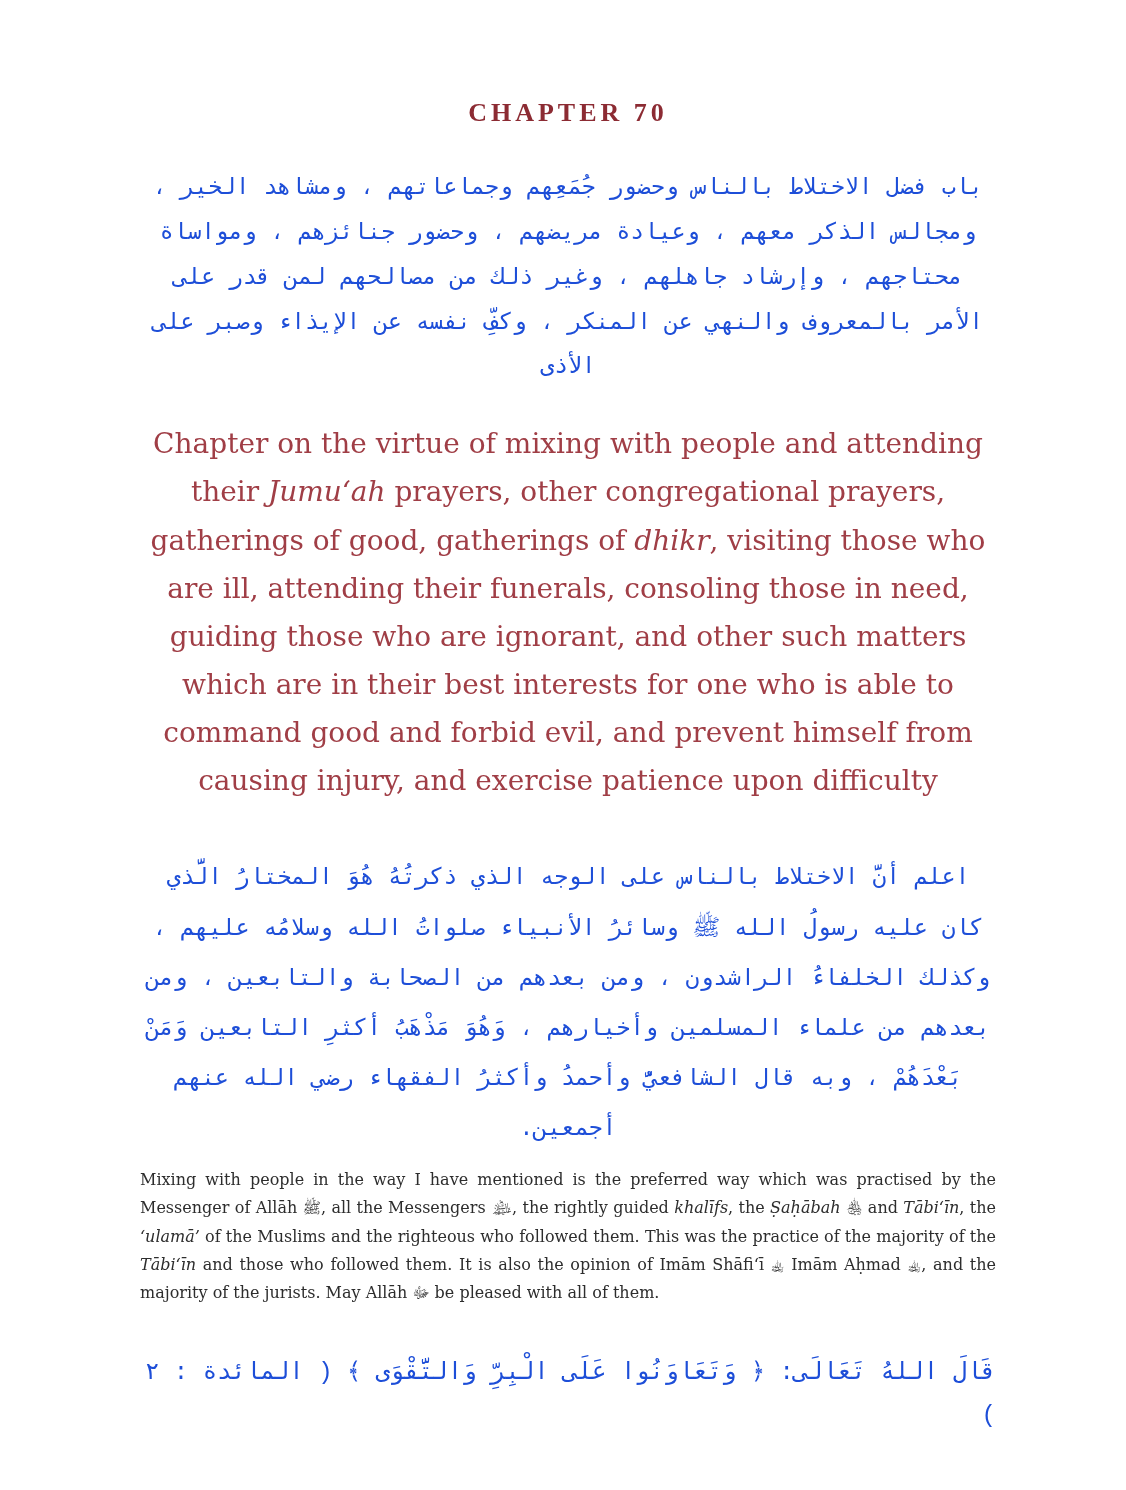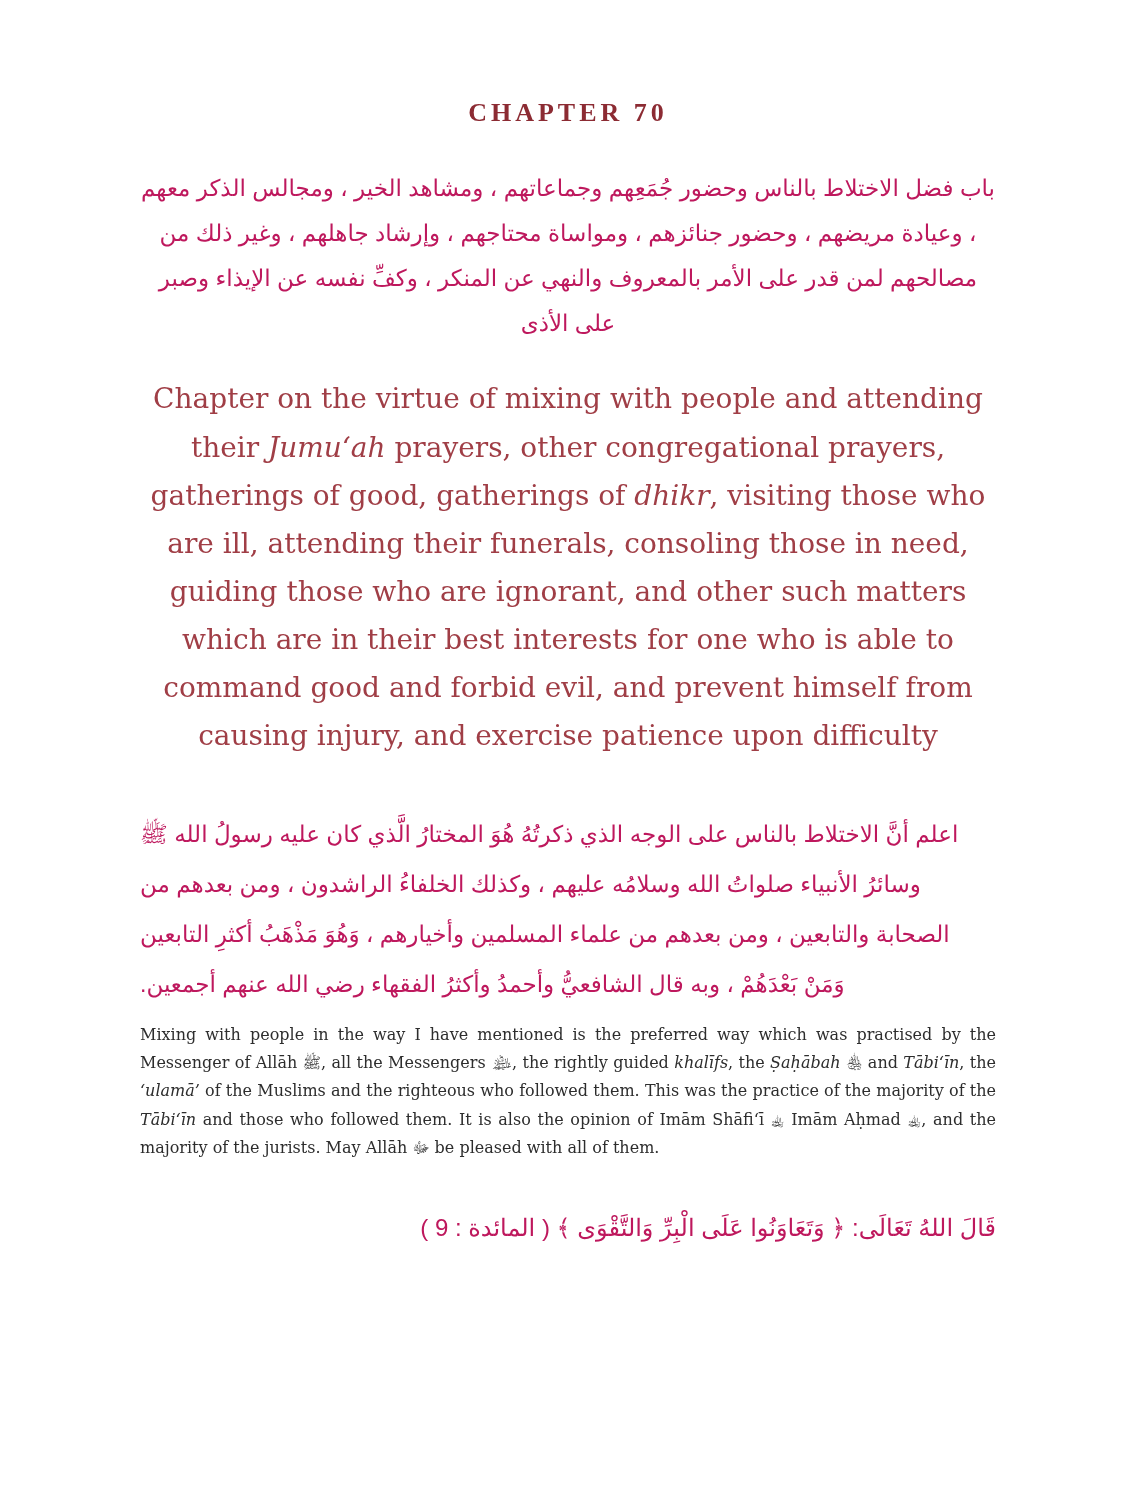--- a/index.html
+++ b/index.html
@@ -23,41 +23,41 @@
     margin: 0 0 38px 0;
     text-align: center;
     font-family: "Liberation Serif", "DejaVu Serif", serif;
     font-size: 26px;
     font-weight: 700;
     letter-spacing: 4px;
     color: #8c2b33;
   }
   .arabic {
     direction: rtl;
-    font-family: Liberation Sans, sans-serif;
-    color: #be185d;
+    font-family: Liberation Mono, monospace;
+    color: #1d4ed8;
   }
   .arabic-heading {
     margin: 0 0 30px 0;
     font-size: 23px;
     line-height: 1.95;
     text-align: center;
   }
   .chapter-translation {
     margin: 0 0 48px 0;
     color: #a03e46;
     text-align: center;
     font-size: 28px;
     line-height: 1.72;
   }
   .arabic-body {
     margin: 0 0 12px 0;
     font-size: 23px;
     line-height: 2.18;
-    text-align: left;
+    text-align: center;
   }
   .body-translation {
     margin: 0 0 44px 0;
     font-size: 16px;
     line-height: 1.76;
     text-align: justify;
   }
   .quran-quote {
     margin: 0 0 24px 0;
     font-size: 24px;
@@ -91,17 +91,17 @@
   <h1 class="chapter-title">CHAPTER 70</h1>
 
   <p class="arabic arabic-heading">باب فضل الاختلاط بالناس وحضور جُمَعِهم وجماعاتهم ، ومشاهد الخير ، ومجالس الذكر معهم ، وعيادة مريضهم ، وحضور جنائزهم ، ومواساة محتاجهم ، وإرشاد جاهلهم ، وغير ذلك من مصالحهم لمن قدر على الأمر بالمعروف والنهي عن المنكر ، وكفِّ نفسه عن الإيذاء وصبر على الأذى</p>
 
   <p class="chapter-translation"><span>Chapter on the virtue of mixing with people and attending their </span><span class="italic">Jumu‘ah</span><span> prayers, other congregational prayers, gatherings of good, gatherings of </span><span class="italic">dhikr</span><span>, visiting those who are ill, attending their funerals, consoling those in need, guiding those who are ignorant, and other such matters which are in their best interests for one who is able to command good and forbid evil, and prevent himself from causing injury, and exercise patience upon difficulty</span></p>
 
   <p class="arabic arabic-body">اعلم أنَّ الاختلاط بالناس على الوجه الذي ذكرتُهُ هُوَ المختارُ الَّذي كان عليه رسولُ الله ﷺ وسائرُ الأنبياء صلواتُ الله وسلامُه عليهم ، وكذلك الخلفاءُ الراشدون ، ومن بعدهم من الصحابة والتابعين ، ومن بعدهم من علماء المسلمين وأخيارهم ، وَهُوَ مَذْهَبُ أكثرِ التابعين وَمَنْ بَعْدَهُمْ ، وبه قال الشافعيُّ وأحمدُ وأكثرُ الفقهاء رضي الله عنهم أجمعين.</p>
 
   <p class="body-translation"><span>Mixing with people in the way I have mentioned is the preferred way which was practised by the Messenger of Allāh </span><span class="honorific">ﷺ</span><span>, all the Messengers </span><span class="honorific">﵈</span><span>, the rightly guided </span><span class="italic">khalīfs</span><span>, the </span><span class="italic">Ṣaḥābah</span><span> </span><span class="honorific">﵃</span><span> and </span><span class="italic">Tābi‘īn</span><span>, the </span><span class="italic">‘ulamā’</span><span> of the Muslims and the righteous who followed them. This was the practice of the majority of the </span><span class="italic">Tābi‘īn</span><span> and those who followed them. It is also the opinion of Imām Shāfi‘ī </span><span class="honorific">﵀</span><span> Imām Aḥmad </span><span class="honorific">﵀</span><span>, and the majority of the jurists. May Allāh </span><span class="honorific">ﷻ</span><span> be pleased with all of them.</span></p>
 
-  <p class="arabic quran-quote">قَالَ اللهُ تَعَالَى: ﴿ وَتَعَاوَنُوا عَلَى الْبِرِّ وَالتَّقْوَى ﴾ ( المائدة : 9 )</p>
+  <p class="arabic quran-quote">قَالَ اللهُ تَعَالَى: ﴿ وَتَعَاوَنُوا عَلَى الْبِرِّ وَالتَّقْوَى ﴾ ( المائدة : ٢ )</p>
 
 
 
 </div>
 
 </body></html>

